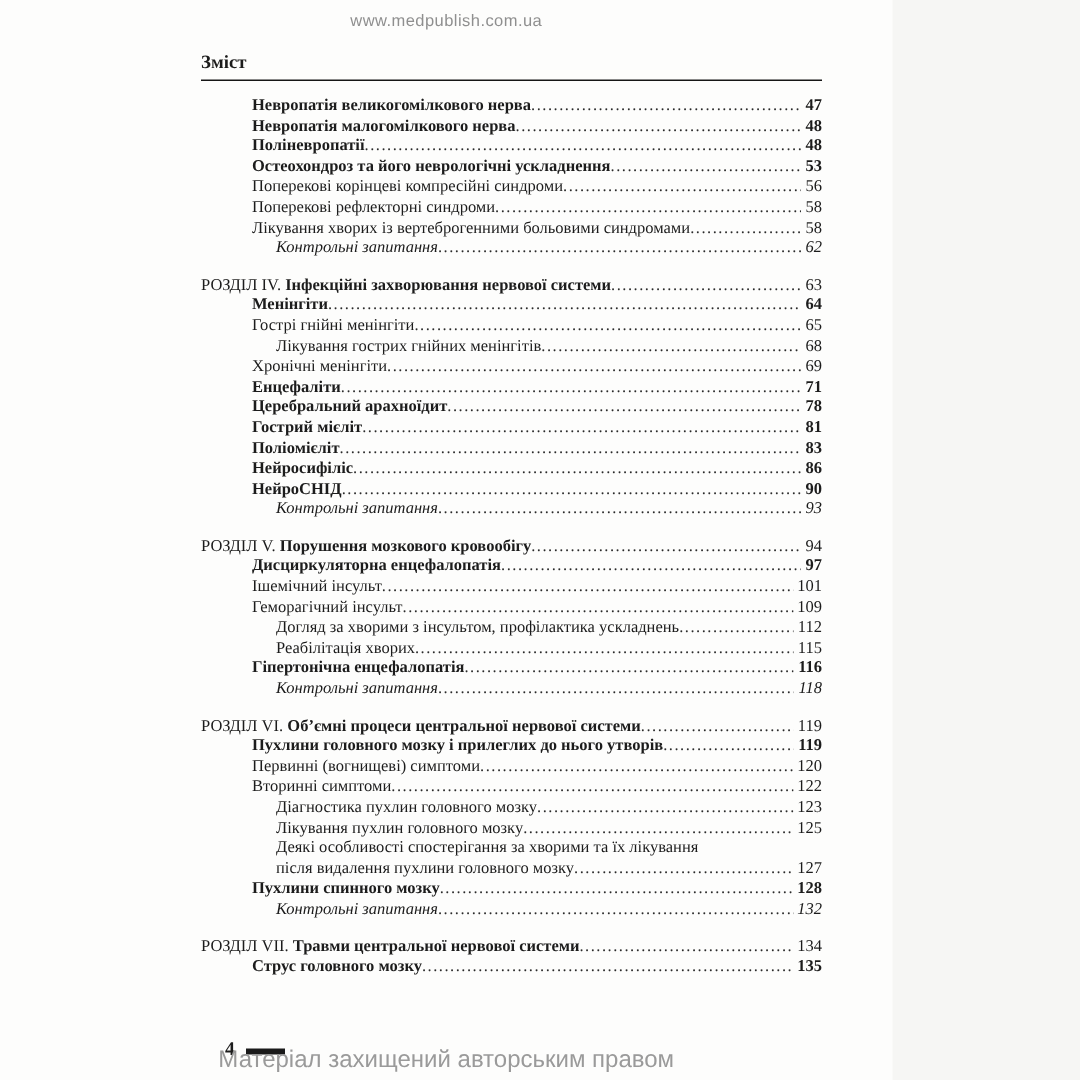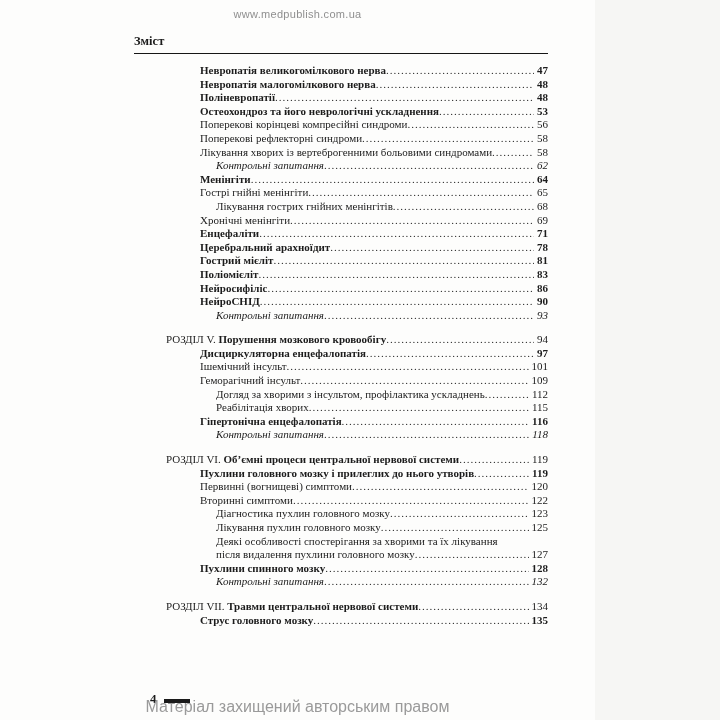--- a/index.html
+++ b/index.html
@@ -34,21 +34,20 @@
   .title-rule {
     border: none;
     border-top: 1.5px solid #161616;
     margin: 0 0 10px 0;
   }
   .toc-row {
     display: flex;
     align-items: baseline;
     font-size: 11px;
     line-height: 13.6px;
-    margin-left: 32px;
   }
   .toc-row.gap { margin-top: 11px; }
   .indent-0 { padding-left: 0; }
   .indent-1 { padding-left: 34px; }
   .indent-2 { padding-left: 50px; }
   .toc-row.bold { font-weight: bold; }
   .toc-row.italic { font-style: italic; }
   .toc-row.section .entry-title { font-weight: bold; }
   .toc-row.section .prefix { font-weight: normal; }
   .entry-label { white-space: nowrap; flex: 0 0 auto; }
@@ -128,20 +127,25 @@
         <div class="toc-row normal indent-1">
           <span class="entry-label"><span class="entry-title">Лікування хворих із вертеброгенними больовими синдромами</span></span>
           <span class="leader"></span>
           <span class="toc-page">58</span>
         </div>
         <div class="toc-row italic indent-2">
           <span class="entry-label"><span class="entry-title">Контрольні запитання</span></span>
           <span class="leader"></span>
           <span class="toc-page">62</span>
         </div>
+        <div class="toc-row section indent-0 gap">
+          <span class="entry-label"><span class="prefix">РОЗДІЛ IV. </span><span class="entry-title">Інфекційні захворювання нервової системи</span></span>
+          <span class="leader"></span>
+          <span class="toc-page">63</span>
+        </div>
         <div class="toc-row bold indent-1">
           <span class="entry-label"><span class="entry-title">Менінгіти</span></span>
           <span class="leader"></span>
           <span class="toc-page">64</span>
         </div>
         <div class="toc-row normal indent-1">
           <span class="entry-label"><span class="entry-title">Гострі гнійні менінгіти</span></span>
           <span class="leader"></span>
           <span class="toc-page">65</span>
         </div>

